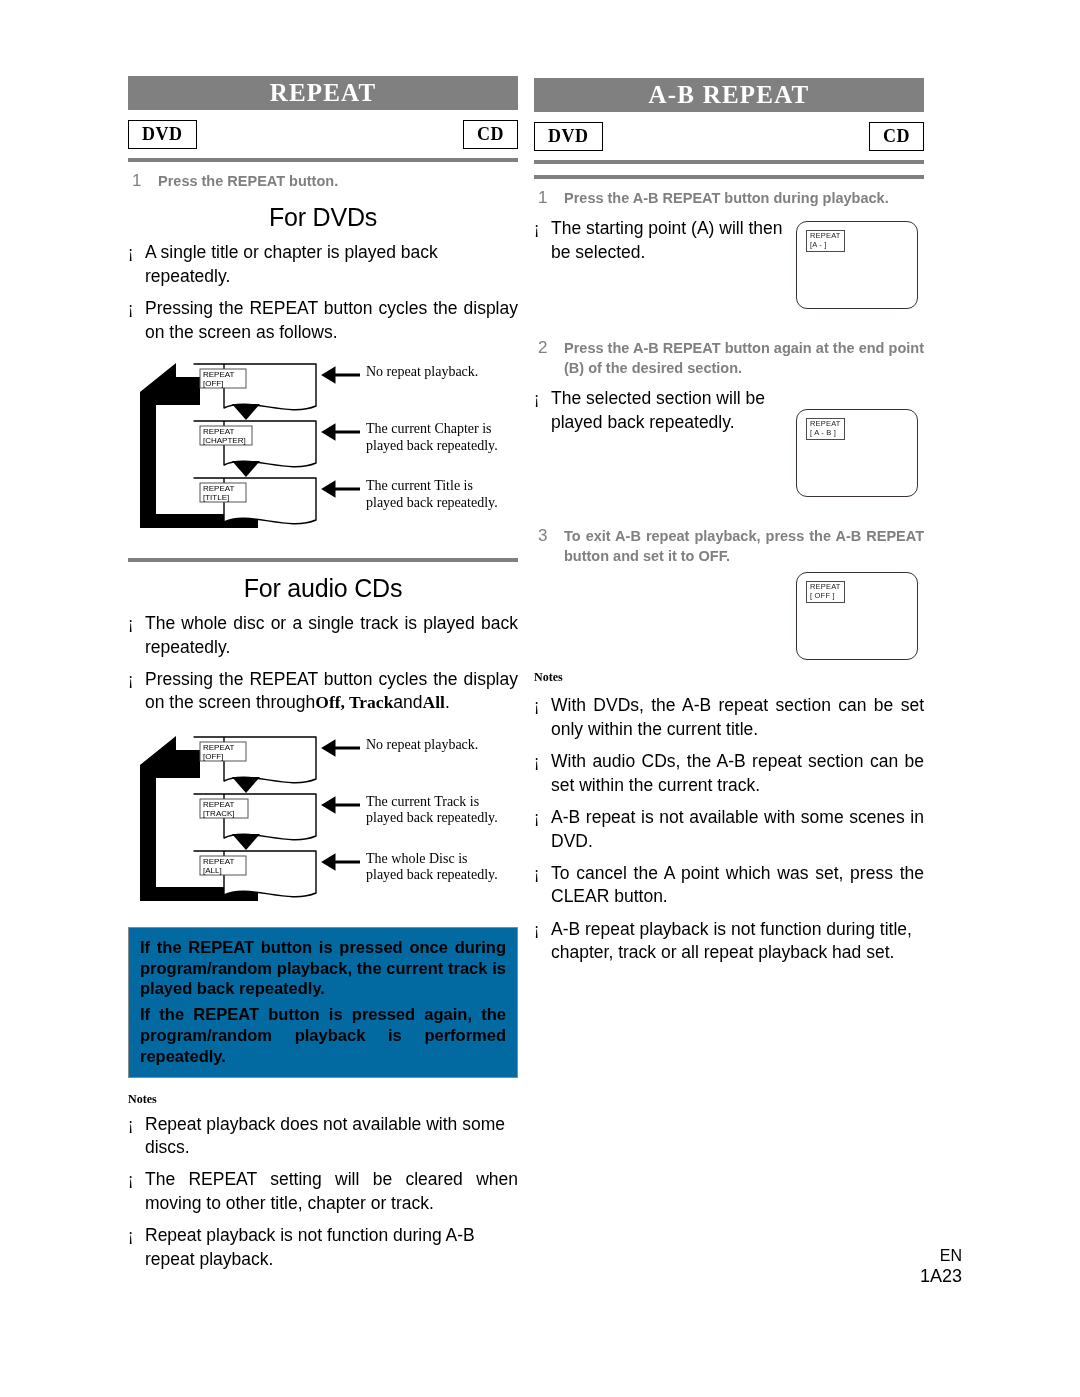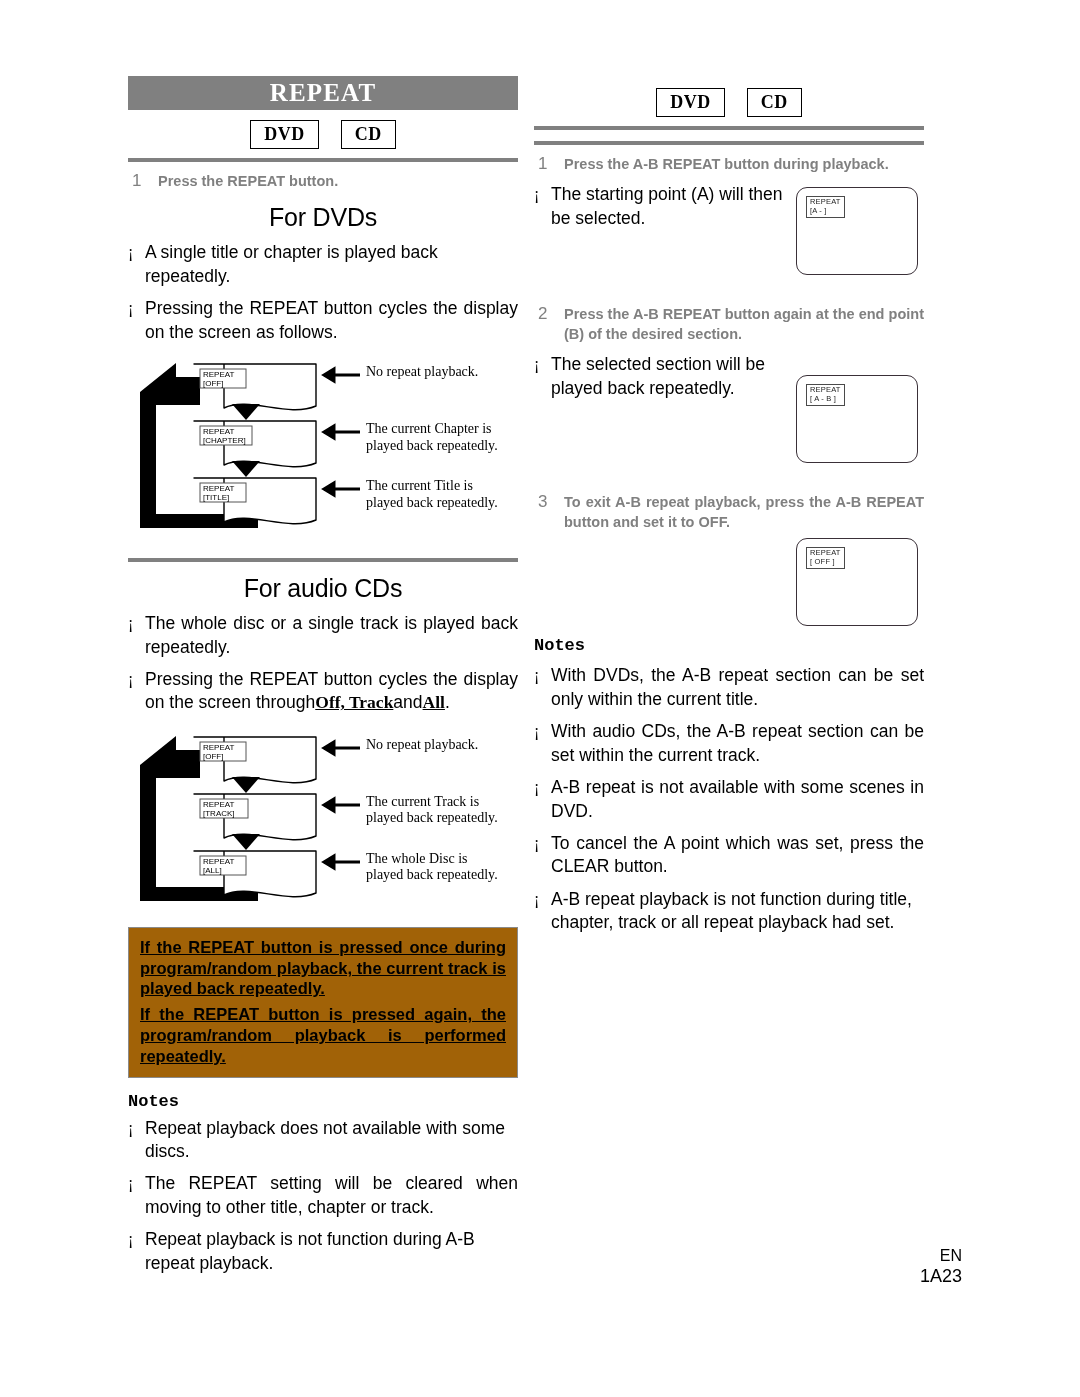--- a/index.html
+++ b/index.html
@@ -46,21 +46,21 @@
     font-size: 25px;
     letter-spacing: 1.2px;
     text-align: center;
     height: 34px;
     line-height: 34px;
   }
 
   
   .badges {
     display: flex;
-    justify-content: center;
+    justify-content: space-between;
     gap: 22px;
     margin-top: 10px;
   }
   .badge {
     border: 1.6px solid #000;
     font-family: "Liberation Serif", serif;
     font-weight: bold;
     font-size: 18px;
     line-height: 1;
     padding: 4px 13px 5px;
@@ -121,39 +121,37 @@
     flex: 0 0 17px;
     width: 17px;
     font-family: "Liberation Serif", serif;
     font-size: 16px;
   }
   .bullet .bt { flex: 1; text-align: justify; }
   .bullet .bt.nj { text-align: left; }
   .bullet .bt b.sf {
     font-family: "Liberation Serif", serif;
     font-weight: bold;
-    text-decoration: underline;
   }
 
   
   .notes-title {
-    font-family: Liberation Mono, monospace;
-    font-weight: bold;
-    font-size: 17px;
+    font-family: Liberation Serif, serif;
+    font-weight: bold;
+    font-size: 12px;
     margin-top: 14px;
   }
 
   
   .callout {
     border: 1.5px solid #8a8a8a;
-    background: #a16207;
+    background: #0369a1;
     padding: 9px 11px 10px;
     margin-top: 16px;
     box-sizing: border-box;
-    text-decoration: underline;
   }
   .callout p {
     margin: 0;
     font-size: 16.5px;
     font-weight: bold;
     line-height: 1.26;
     text-align: justify;
   }
   .callout p + p { margin-top: 5px; }
 
@@ -342,20 +340,21 @@
     </div>
     <div class="bullet">
       <span class="dot">¡</span>
       <span class="bt nj">Repeat playback is not function during A-B repeat playback.</span>
     </div>
 
   </div>
 
   <div class="col-right">
 
+    <div class="head-bar">A-B REPEAT</div>
 
     <div class="badges">
       <span class="badge">DVD</span>
       <span class="badge">CD</span>
     </div>
 
     <div class="rule"></div>
 
 
     <div class="rule" style="margin-top:11px"></div>

